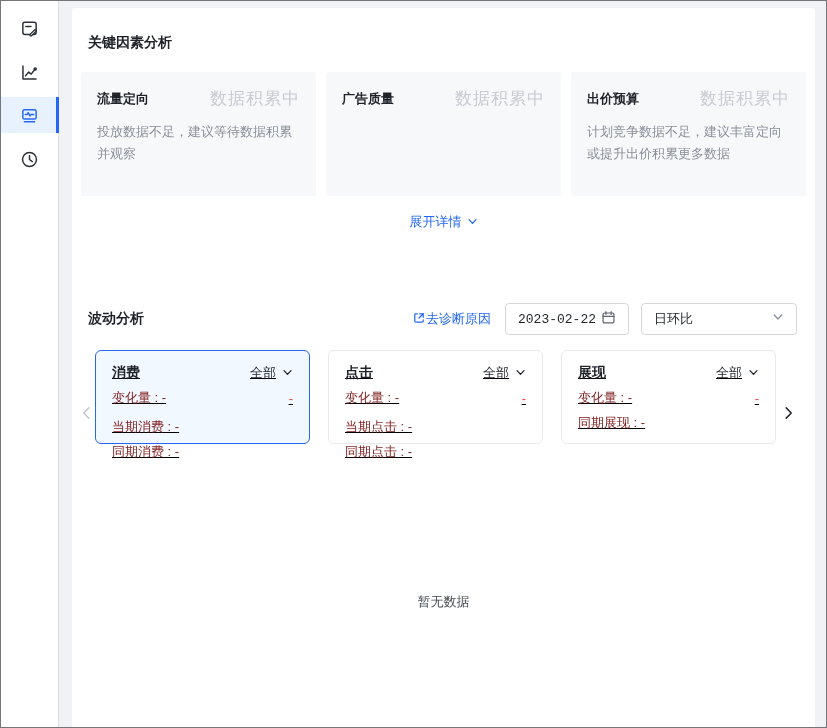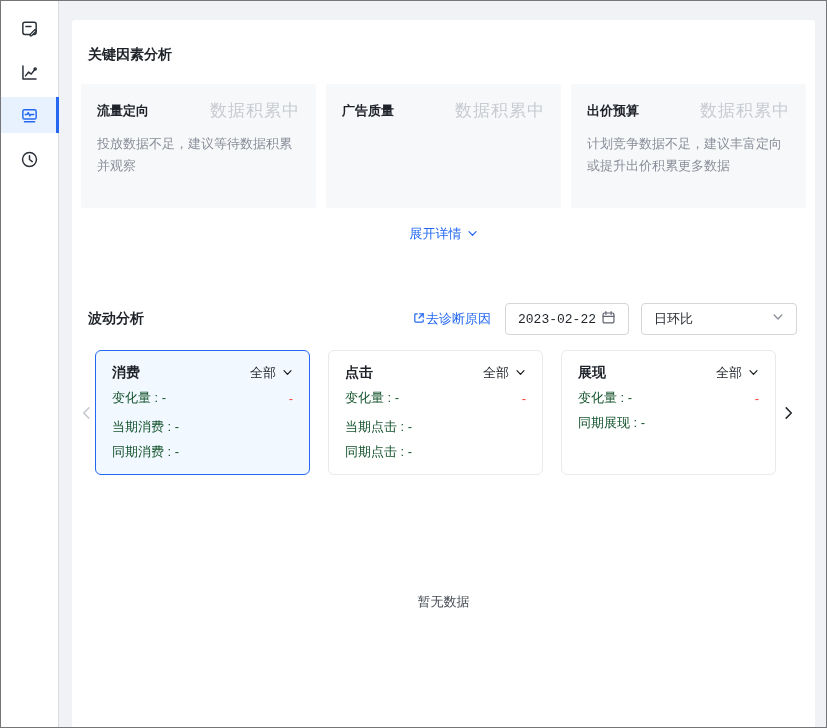--- a/index.html
+++ b/index.html
@@ -12,21 +12,21 @@
            border-right:1px solid #DADCE0;z-index:2;}
   .side-item{position:absolute;left:0;width:57px;height:36px;display:flex;
              align-items:center;justify-content:center;cursor:pointer;}
   .side-item.active{background:#E8F1FE;}
   .side-item.active::after{content:"";position:absolute;right:-1px;top:0;bottom:0;
              width:3px;background:#2468F2;}
   .side-item svg{display:block;}
 
   
   .panel{position:absolute;left:71px;width:743px;background:#fff;border-radius:3px;}
-  .panel-1{top:19px;height:311px;}
+  .panel-1{top:7px;height:311px;}
   .panel-2{top:281px;height:446px;}
 
   .section-title{font-size:14px;font-weight:bold;color:#1F2329;}
 
   
   .p1-title{padding:26px 16px 0 16px;}
   .factor-row{display:flex;gap:10px;padding:0 9px;margin-top:20px;}
   .factor-card{flex:1;height:124px;background:#F7F8FA;border-radius:3px;
                padding:15px 16px;box-sizing:border-box;}
   .factor-head{display:flex;align-items:center;justify-content:space-between;}
@@ -43,28 +43,28 @@
              cursor:pointer;margin-right:14px;}
   .ctl-box{height:32px;box-sizing:border-box;border:1px solid #D4D6D9;border-radius:4px;
            display:flex;align-items:center;background:#fff;font-size:13px;color:#1F2329;
            cursor:pointer;font-family:Liberation Mono, monospace;}
   .date-box{width:124px;padding:0 12px;justify-content:space-between;margin-right:12px;}
   .select-box{width:156px;padding:0 12px;justify-content:space-between;}
 
   
   .carousel{position:relative;height:125px;margin-top:15px;}
   .metric-cards{position:absolute;left:23px;top:0;display:flex;gap:18px;}
-  .metric-card{width:215px;height:125px;box-sizing:border-box;border-radius:6px;
-               background:#fff;border:1px solid #E8E9EB;padding:13px 16px;cursor:pointer;}
+  .metric-card{width:215px;height:94px;box-sizing:border-box;border-radius:6px;
+               background:#fff;border:1px solid #E8E9EB;padding:13px 16px;cursor:pointer;text-decoration:underline;}
   .metric-card.selected{background:#F2F8FF;border-color:#2468F2;}
   .m-row1{display:flex;align-items:center;justify-content:space-between;}
   .m-title{font-size:14px;font-weight:bold;color:#1F2329;}
   .m-filter{display:flex;align-items:center;gap:6px;font-size:13px;color:#1F2329;cursor:pointer;}
   .m-row2{display:flex;align-items:center;justify-content:space-between;margin-top:7px;}
-  .m-label{font-size:13px;color:#14532d;}
+  .m-label{font-size:13px;color:#7f1d1d;}
   .m-danger{font-size:13px;color:#F04134;}
   .m-row3{margin-top:11px;}
   .m-row4{margin-top:7px;}
   .car-arrow{position:absolute;top:50%;transform:translateY(-50%);display:flex;
              align-items:center;cursor:pointer;}
   .car-left{left:8px;}
   .car-right{right:20px;}
 
   .empty-text{margin-top:118px;text-align:center;font-size:13px;color:#454A52;}
 </style>

